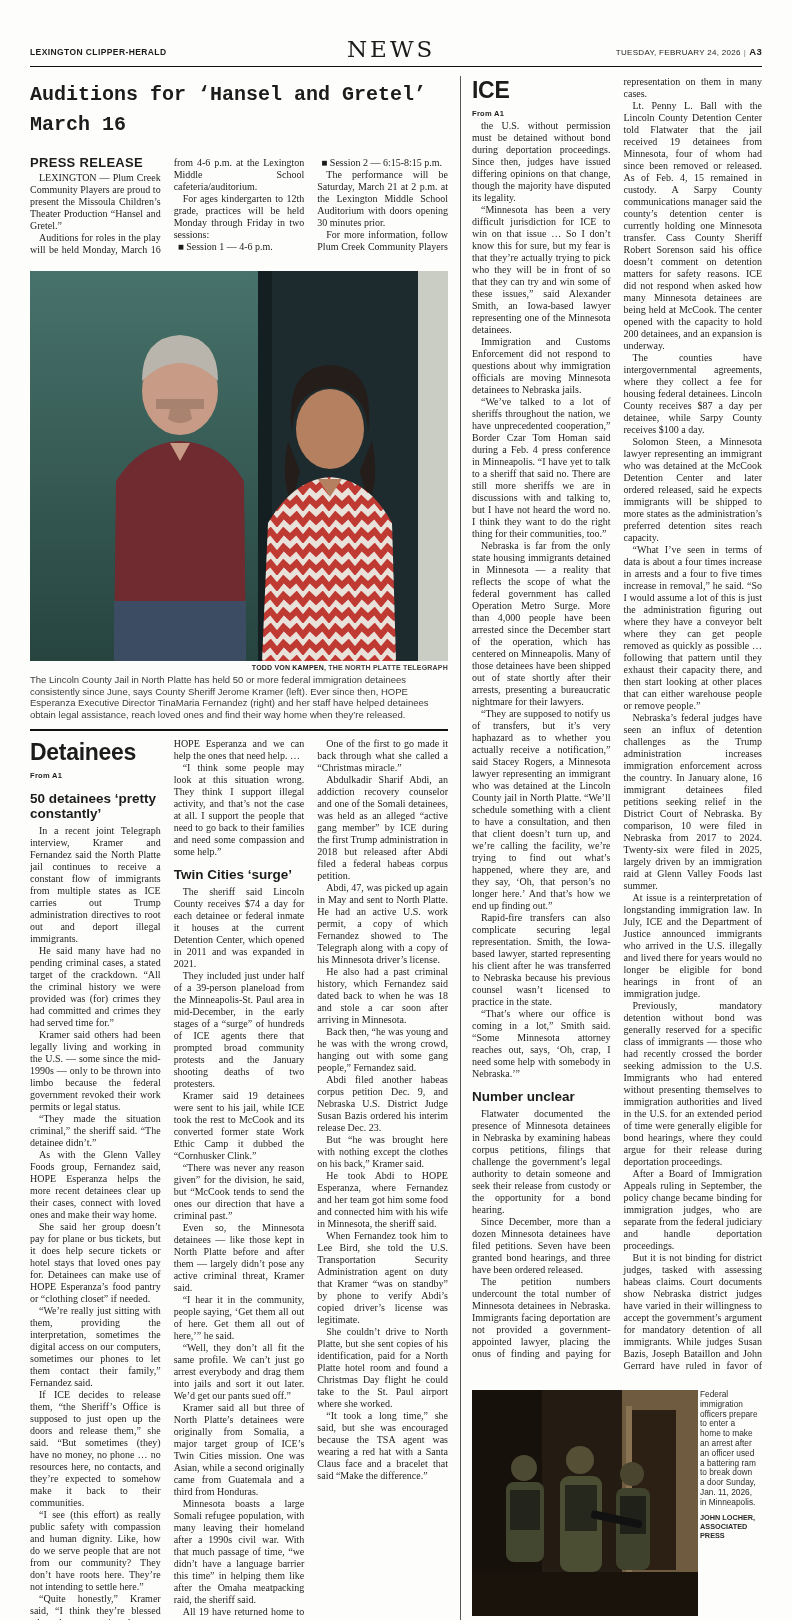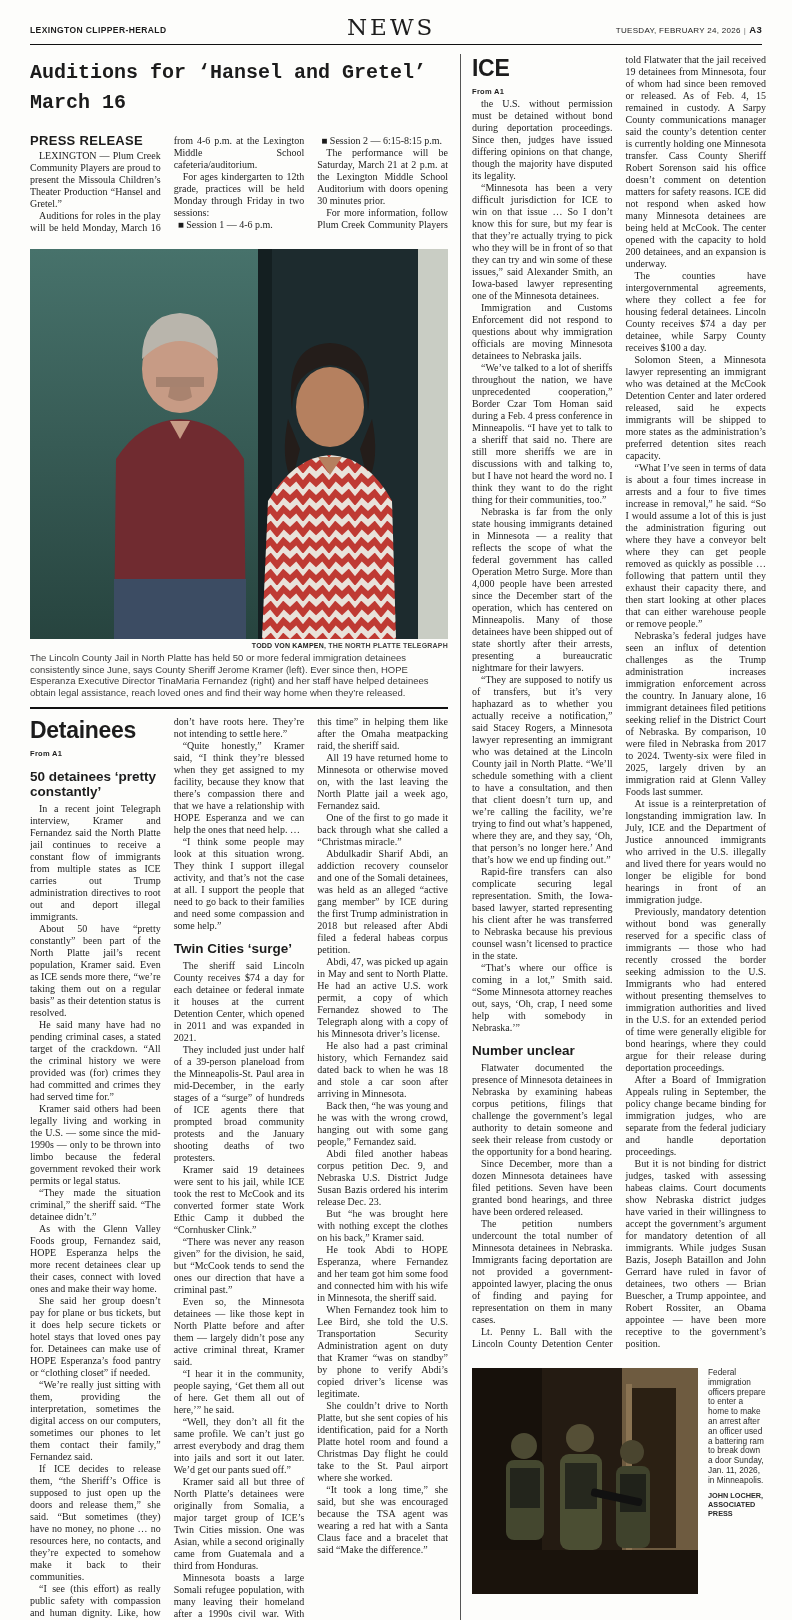--- a/index.html
+++ b/index.html
@@ -1,18 +1,18 @@
 <!DOCTYPE html>
 <html lang="en"><head>
 <meta charset="utf-8">
 <style>
   html,body { margin:0; padding:0; background:#e9e9e9; }
   .page {
     position:relative; width:792px; height:1620px; margin:0 auto;
-    background:#fdfdfb; box-sizing:border-box; padding:16px 30px 8px 30px;
+    background:#fdfdfb; box-sizing:border-box; padding:38px 30px 8px 30px;
     font-family:"Liberation Serif", serif; color:#1c1c1c; overflow:hidden;
   }
   
   .hdr { display:flex; align-items:flex-end; justify-content:space-between;
          border-bottom:1.5px solid #111; padding-bottom:5px; }
   .masthead { font-family:"Liberation Sans", sans-serif; font-weight:bold;
               font-size:8.5px; letter-spacing:.4px; padding-bottom:4px; }
   .section-title { font-family:"DejaVu Serif", serif; font-size:23px;
                    letter-spacing:3px; line-height:1; }
   .dateline { font-family:"Liberation Sans", sans-serif; font-size:8px;
@@ -48,21 +48,21 @@
               font-size:7.5px; letter-spacing:.3px; margin:0 0 14px 0; text-align:left; }
   
   .photo-wrap { margin-top:12px; }
   .photo-credit { font-family:"Liberation Sans", sans-serif; font-weight:bold;
                   font-size:7px; letter-spacing:.2px; text-align:right; margin-top:3px; }
   .photo-credit .credit-rest { color:#444; }
   .photo-caption { font-family:"Liberation Sans", sans-serif; font-size:9.5px;
                    line-height:11.5px; color:#3c3c3c; margin-top:3px; }
   .det-rule { border:none; border-top:2px solid #111; margin:9px 0 7px 0; }
   .ice-photo-row { display:flex; margin-top:8px; }
-  .bottom-cap { width:58px; margin-left:10px; font-family:"Liberation Sans", sans-serif;
+  .bottom-cap { width:58px; margin-left:2px; font-family:"Liberation Sans", sans-serif;
                 font-size:8.3px; line-height:9.8px; color:#2a2a2a; }
   .bottom-credit { font-weight:bold; font-size:7.3px; margin-top:5px; line-height:9px; }
   svg { display:block; }
 </style>
 </head>
 <body>
 
 <div class="page">
 
   <div class="hdr">
@@ -132,21 +132,20 @@
 
       <hr class="det-rule">
 
       <div class="coltext det-text">
         <div class="col-head">
           <div class="sec-headline">Detainees</div>
           <p class="fromline">From A1</p>
         </div>
           <h3 class="blk-h2">50 detainees ‘pretty constantly’</h3>
           <p class="blk-p">In a recent joint Telegraph interview, Kramer and Fernandez said the North Platte jail continues to receive a constant flow of immigrants from multiple states as ICE carries out Trump administration directives to root out and deport illegal immigrants.</p>
-          <p class="blk-p">About 50 have “pretty constantly” been part of the North Platte jail’s recent population, Kramer said. Even as ICE sends more there, “we’re taking them out on a regular basis” as their detention status is resolved.</p>
           <p class="blk-p">He said many have had no pending criminal cases, a stated target of the crackdown. “All the criminal history we were provided was (for) crimes they had committed and crimes they had served time for.”</p>
           <p class="blk-p">Kramer said others had been legally living and working in the U.S. — some since the mid-1990s — only to be thrown into limbo because the federal government revoked their work permits or legal status.</p>
           <p class="blk-p">“They made the situation criminal,” the sheriff said. “The detainee didn’t.”</p>
           <p class="blk-p">As with the Glenn Valley Foods group, Fernandez said, HOPE Esperanza helps the more recent detainees clear up their cases, connect with loved ones and make their way home.</p>
           <p class="blk-p">She said her group doesn’t pay for plane or bus tickets, but it does help secure tickets or hotel stays that loved ones pay for. Detainees can make use of HOPE Esperanza’s food pantry or “clothing closet” if needed.</p>
           <p class="blk-p">“We’re really just sitting with them, providing the interpretation, sometimes the digital access on our computers, sometimes our phones to let them contact their family,” Fernandez said.</p>
           <p class="blk-p">If ICE decides to release them, “the Sheriff’s Office is supposed to just open up the doors and release them,” she said. “But sometimes (they) have no money, no phone … no resources here, no contacts, and they’re expected to somehow make it back to their communities.</p>
           <p class="blk-p">“I see (this effort) as really public safety with compassion and human dignity. Like, how do we serve people that are not from our community? They don’t have roots here. They’re not intending to settle here.”</p>
           <p class="blk-p">“Quite honestly,” Kramer said, “I think they’re blessed when they get assigned to my facility, because they know that there’s compassion there and that we have a relationship with HOPE Esperanza and we can help the ones that need help. …</p>
           <p class="blk-p">“I think some people may look at this situation wrong. They think I support illegal activity, and that’s not the case at all. I support the people that need to go back to their families and need some compassion and some help.”</p>
@@ -189,21 +188,21 @@
           <p class="blk-p">“We’ve talked to a lot of sheriffs throughout the nation, we have unprecedented cooperation,” Border Czar Tom Homan said during a Feb. 4 press conference in Minneapolis. “I have yet to talk to a sheriff that said no. There are still more sheriffs we are in discussions with and talking to, but I have not heard the word no. I think they want to do the right thing for their communities, too.”</p>
           <p class="blk-p">Nebraska is far from the only state housing immigrants detained in Minnesota — a reality that reflects the scope of what the federal government has called Operation Metro Surge. More than 4,000 people have been arrested since the December start of the operation, which has centered on Minneapolis. Many of those detainees have been shipped out of state shortly after their arrests, presenting a bureaucratic nightmare for their lawyers.</p>
           <p class="blk-p">“They are supposed to notify us of transfers, but it’s very haphazard as to whether you actually receive a notification,” said Stacey Rogers, a Minnesota lawyer representing an immigrant who was detained at the Lincoln County jail in North Platte. “We’ll schedule something with a client to have a consultation, and then that client doesn’t turn up, and we’re calling the facility, we’re trying to find out what’s happened, where they are, and they say, ‘Oh, that person’s no longer here.’ And that’s how we end up finding out.”</p>
           <p class="blk-p">Rapid-fire transfers can also complicate securing legal representation. Smith, the Iowa-based lawyer, started representing his client after he was transferred to Nebraska because his previous counsel wasn’t licensed to practice in the state.</p>
           <p class="blk-p">“That’s where our office is coming in a lot,” Smith said. “Some Minnesota attorney reaches out, says, ‘Oh, crap, I need some help with somebody in Nebraska.’”</p>
           <h3 class="blk-h2">Number unclear</h3>
           <p class="blk-p">Flatwater documented the presence of Minnesota detainees in Nebraska by examining habeas corpus petitions, filings that challenge the government’s legal authority to detain someone and seek their release from custody or the opportunity for a bond hearing.</p>
           <p class="blk-p">Since December, more than a dozen Minnesota detainees have filed petitions. Seven have been granted bond hearings, and three have been ordered released.</p>
           <p class="blk-p">The petition numbers undercount the total number of Minnesota detainees in Nebraska. Immigrants facing deportation are not provided a government-appointed lawyer, placing the onus of finding and paying for representation on them in many cases.</p>
           <p class="blk-p">Lt. Penny L. Ball with the Lincoln County Detention Center told Flatwater that the jail received 19 detainees from Minnesota, four of whom had since been removed or released. As of Feb. 4, 15 remained in custody. A Sarpy County communications manager said the county’s detention center is currently holding one Minnesota transfer. Cass County Sheriff Robert Sorenson said his office doesn’t comment on detention matters for safety reasons. ICE did not respond when asked how many Minnesota detainees are being held at McCook. The center opened with the capacity to hold 200 detainees, and an expansion is underway.</p>
-          <p class="blk-p">The counties have intergovernmental agreements, where they collect a fee for housing federal detainees. Lincoln County receives $74 a day per detainee, while Sarpy County receives $100 a day.</p>
+          <p class="blk-p">The counties have intergovernmental agreements, where they collect a fee for housing federal detainees. Lincoln County receives $87 a day per detainee, while Sarpy County receives $100 a day.</p>
           <p class="blk-p">Solomon Steen, a Minnesota lawyer representing an immigrant who was detained at the McCook Detention Center and later ordered released, said he expects immigrants will be shipped to more states as the administration’s preferred detention sites reach capacity.</p>
           <p class="blk-p">“What I’ve seen in terms of data is about a four times increase in arrests and a four to five times increase in removal,” he said. “So I would assume a lot of this is just the administration figuring out where they have a conveyor belt where they can get people removed as quickly as possible … following that pattern until they exhaust their capacity there, and then start looking at other places that can either warehouse people or remove people.”</p>
           <p class="blk-p">Nebraska’s federal judges have seen an influx of detention challenges as the Trump administration increases immigration enforcement across the country. In January alone, 16 immigrant detainees filed petitions seeking relief in the District Court of Nebraska. By comparison, 10 were filed in Nebraska from 2017 to 2024. Twenty-six were filed in 2025, largely driven by an immigration raid at Glenn Valley Foods last summer.</p>
           <p class="blk-p">At issue is a reinterpretation of longstanding immigration law. In July, ICE and the Department of Justice announced immigrants who arrived in the U.S. illegally and lived there for years would no longer be eligible for bond hearings in front of an immigration judge.</p>
           <p class="blk-p">Previously, mandatory detention without bond was generally reserved for a specific class of immigrants — those who had recently crossed the border seeking admission to the U.S. Immigrants who had entered without presenting themselves to immigration authorities and lived in the U.S. for an extended period of time were generally eligible for bond hearings, where they could argue for their release during deportation proceedings.</p>
           <p class="blk-p">After a Board of Immigration Appeals ruling in September, the policy change became binding for immigration judges, who are separate from the federal judiciary and handle deportation proceedings.</p>
           <p class="blk-p">But it is not binding for district judges, tasked with assessing habeas claims. Court documents show Nebraska district judges have varied in their willingness to accept the government’s argument for mandatory detention of all immigrants. While judges Susan Bazis, Joseph Bataillon and John Gerrard have ruled in favor of detainees, two others — Brian Buescher, a Trump appointee, and Robert Rossiter, an Obama appointee — have been more receptive to the government’s position.</p>
         </div>
 
       <div class="ice-photo-row">

